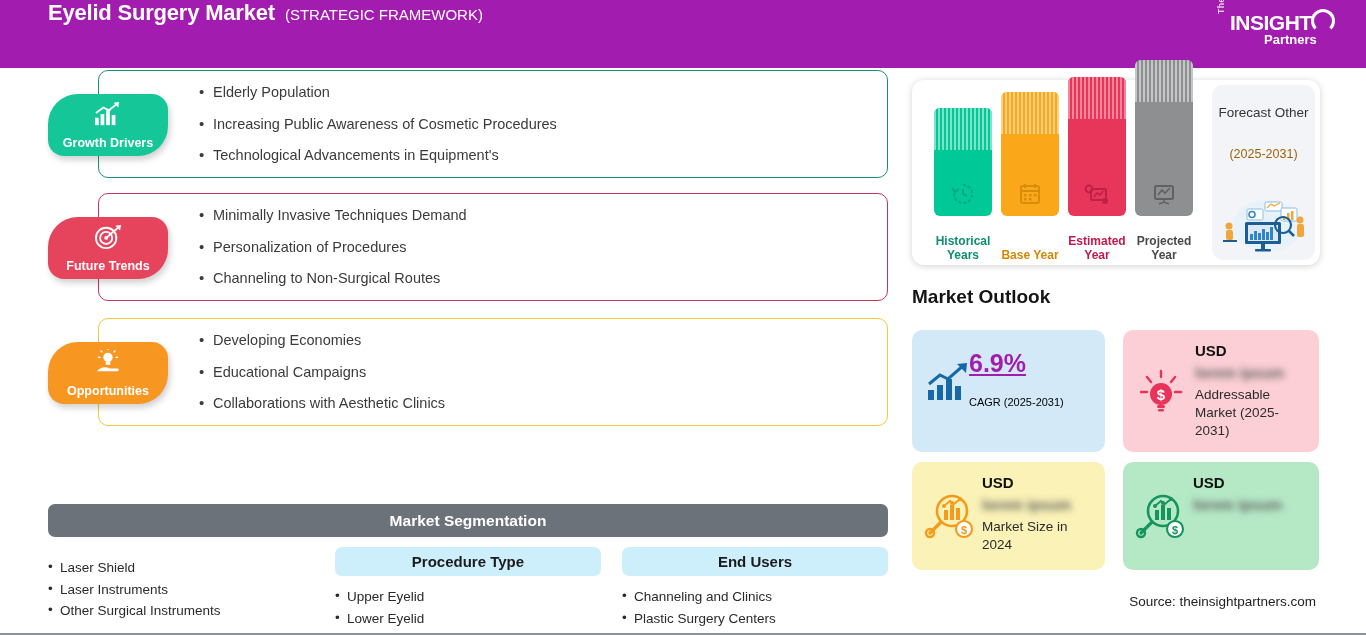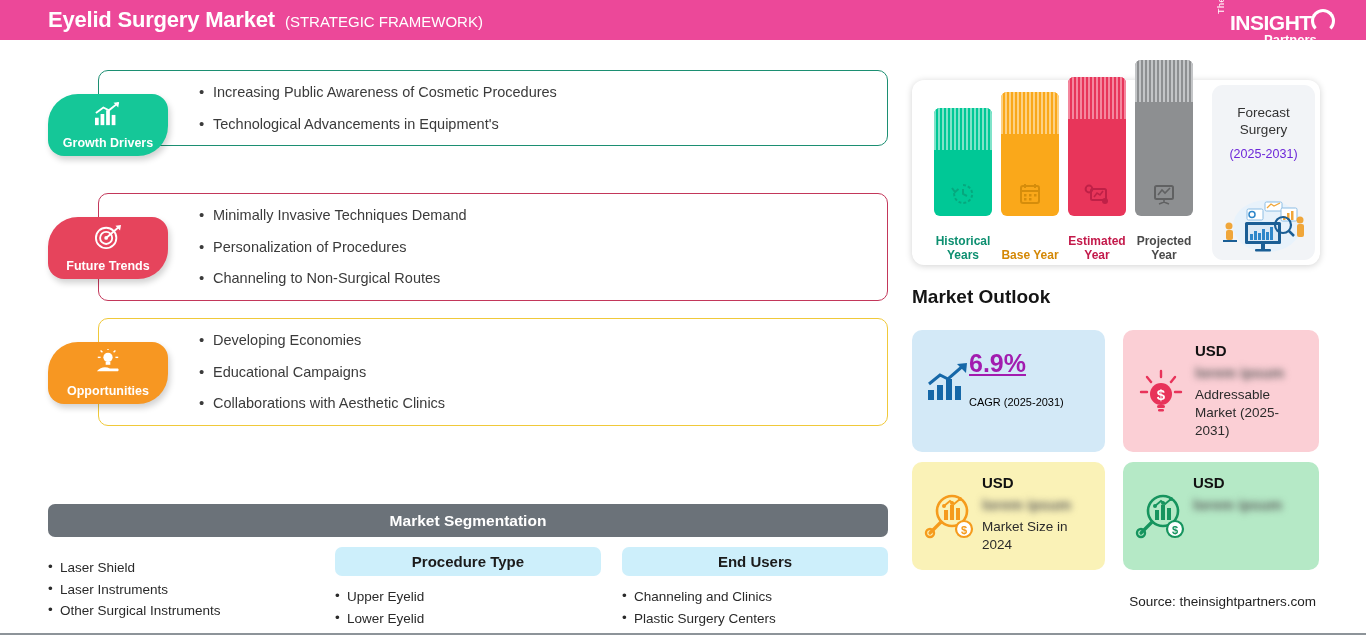--- a/index.html
+++ b/index.html
@@ -7,23 +7,23 @@
     width: 1366px; height: 635px;
     background: #ffffff;
     font-family: "Liberation Sans", sans-serif;
     overflow: hidden;
   }
   #page { position: relative; width: 1366px; height: 635px; background:#fff;
           border-bottom: 2px solid #8d9499; }
 
   
   #header {
-    position: absolute; left: 0; top: 0; width: 1366px; height: 40px;
-    background: #ec4899;
-    display: flex; align-items: center;
+    position: absolute; left: 0; top: 0; width: 1366px; height: 68px;
+    background: #a21caf;
+    display: flex; 
   }
   #header-title-wrap { display: flex; align-items: baseline; margin-left: 48px; }
   #header-title { color: #ffffff; font-size: 22px; font-weight: bold; letter-spacing: -0.2px; }
   #header-sub { color: #ffffff; font-size: 15px; font-weight: normal; margin-left: 10px; }
 
   #logo { position: absolute; right: 30px; top: 8px; width: 120px; height: 44px;
           color: #fff; }
   .logo-the { position:absolute; left:0; top:6px; font-size:9px; letter-spacing:.5px;
               transform: rotate(-90deg); transform-origin: left top; }
   .logo-insight { position:absolute; left:14px; top:3px; font-size:21px; font-weight:bold;
@@ -97,21 +97,21 @@
   .tl-caption { position:absolute; bottom:2px; width:58px; text-align:center;
                 font-size:12px; font-weight:bold; line-height:1.15; }
   .tl-bicon { position:absolute; bottom:10px; left:50%; transform:translateX(-50%);
               width:26px; height:24px; opacity:.55; }
 
   #forecast-panel { position:absolute; right:5px; top:5px; width:103px; height:175px;
                     background:#f2f4f7; border-radius:11px; }
   #forecast-panel .fp-t { position:absolute; top:20px; left:0; width:100%;
                           text-align:center; font-size:13.5px; color:#333; line-height:1.25; }
   #forecast-panel .fp-s { position:absolute; top:62px; left:0; width:100%;
-                          text-align:center; font-size:12.5px; color:#6d28d9; }
+                          text-align:center; font-size:12.5px; color:#a16207; }
   #forecast-ill { position:absolute; bottom:6px; left:5px; width:94px; height:62px; }
 
   #outlook-title { position:absolute; left:4px; top:228px; font-size:19px;
                    font-weight:bold; color:#141414; }
 
   .ocard { position:absolute; border-radius:10px; }
   .ocard .c-icon { position:absolute; }
   .ocard .c-usd { position:absolute; font-size:15px; font-weight:bold; color:#111; }
   .ocard .c-blur { position:absolute; font-size:15px; font-weight:bold; color:#5b5b5b;
                    filter: blur(3.6px); white-space:nowrap; }
@@ -143,20 +143,21 @@
       <span class="logo-partners">Partners</span>
       <span class="logo-swoosh"></span>
     </div>
   </div>
 
   <div id="left">
 
     <div class="driver-row" style="top:12px;">
       <div class="driver-box">
         <ul class="bullets">
+          <li>Elderly Population</li>
           <li>Increasing Public Awareness of Cosmetic Procedures</li>
           <li>Technological Advancements in Equipment's</li>
         </ul>
       </div>
       <div class="badge green" style="top:24px;">
         <span class="badge-icon">
           <svg viewBox="0 0 32 28" width="30" height="26">
             <rect x="2" y="18" width="4" height="8" fill="#fff"></rect>
             <rect x="8" y="14" width="4" height="12" fill="#fff"></rect>
             <rect x="14" y="10" width="4" height="16" fill="#fff"></rect>
@@ -317,21 +318,21 @@
               <rect x="4" y="4" width="18" height="13" rx="1.5" fill="none" stroke="#3d3d3d" stroke-width="2"></rect>
               <path d="M7 13 L11 8 L14 11 L19 6" fill="none" stroke="#3d3d3d" stroke-width="1.6"></path>
               <path d="M13 17 L13 20 M8 22 L13 20 L18 22" stroke="#3d3d3d" stroke-width="1.6" fill="none"></path>
             </svg>
           </span>
         </div>
       </div>
       <span class="tl-caption" style="left:223px; color:#4a4a4a;">Projected Year</span>
 
       <div id="forecast-panel">
-        <span class="fp-t">Forecast Surgery</span>
+        <span class="fp-t">Forecast Other</span>
         <span class="fp-s">(2025-2031)</span>
         <span id="forecast-ill">
           <svg viewBox="0 0 94 62" width="94" height="62">
             <ellipse cx="50" cy="34" rx="34" ry="26" fill="#e8f2fb"></ellipse>
             <rect x="28" y="30" width="36" height="22" rx="1.5" fill="#1b5e95"></rect>
             <rect x="31" y="33" width="30" height="16" fill="#dce9f5"></rect>
             <g fill="#2e86c9">
               <rect x="33" y="42" width="3" height="6"></rect>
                 <rect x="37" y="39" width="3" height="9"></rect>
               <rect x="41" y="41" width="3" height="7"></rect>

